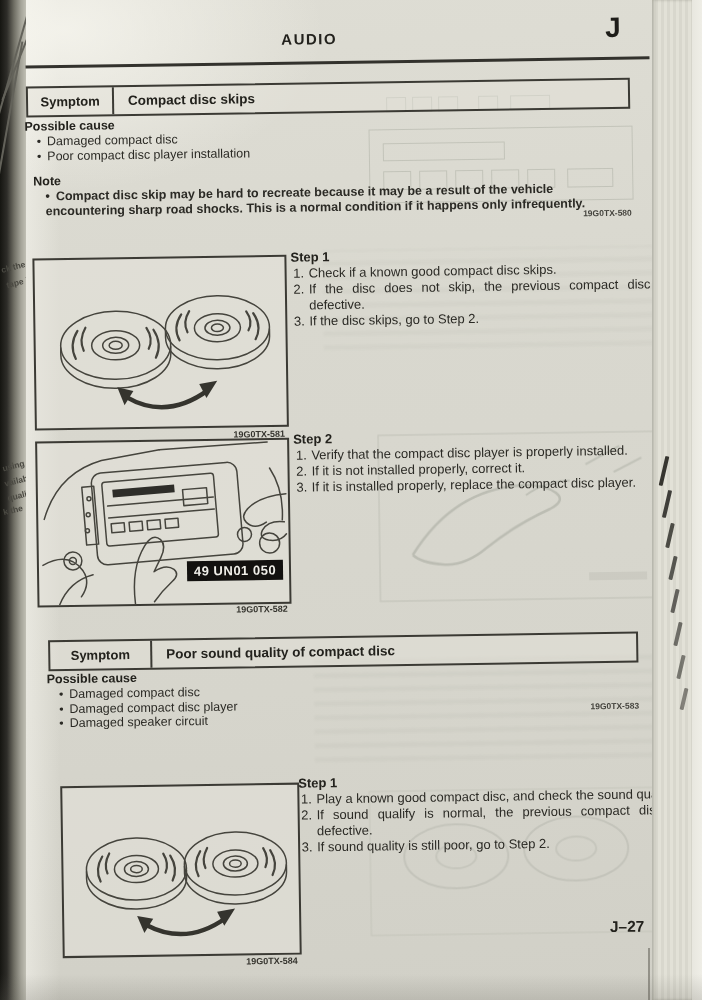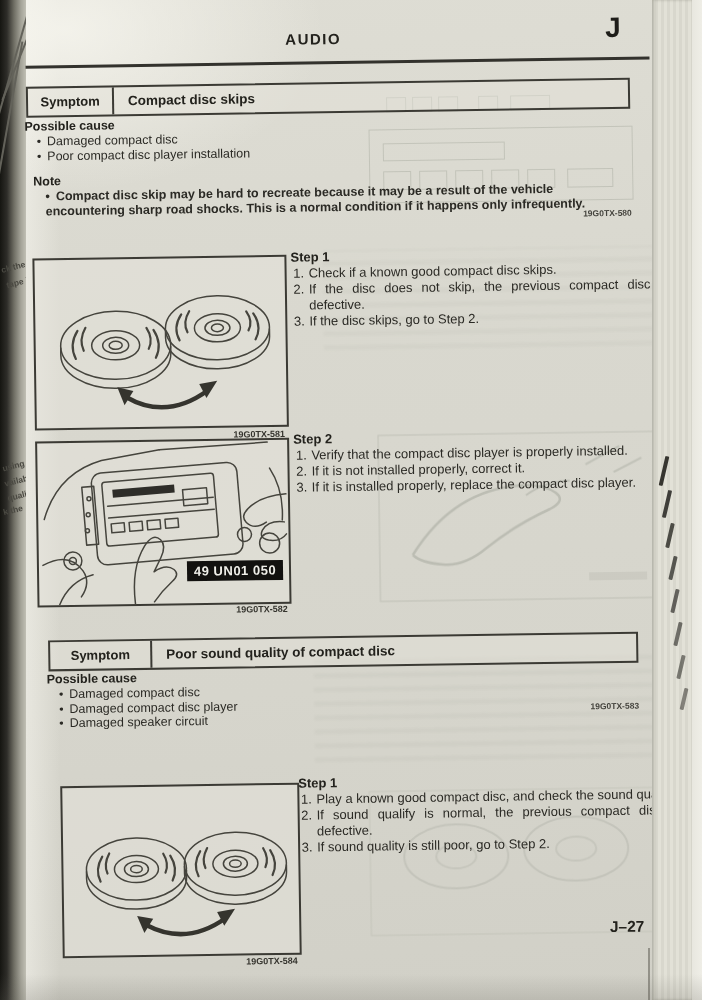--- a/index.html
+++ b/index.html
@@ -10,21 +10,21 @@
   .spine{position:absolute;left:0;top:0;width:34px;height:1000px;
          background:linear-gradient(90deg,#151511 0,#2e2d29 7px,#6f6e64 14px,#a5a499 21px,#c6c5ba 27px,#d6d5cc 34px);}
   .facing-lines{position:absolute;left:0;top:0;width:60px;height:255px;overflow:hidden;}
   .fline{position:absolute;background:#63625a;width:1.6px;}
   .fragment{position:absolute;font-size:8.5px;font-weight:bold;color:#4a4942;transform:rotate(-14deg);white-space:nowrap;}
   .page{position:absolute;left:26px;top:0;width:626px;height:1000px;
         background:
           radial-gradient(420px 260px at 6% 3%,rgba(248,247,240,.8),rgba(248,247,240,0) 62%),
           linear-gradient(90deg,rgba(246,245,238,.55) 0,rgba(246,245,238,0) 34px),
           linear-gradient(176deg,#deddd4 0%,#d9d8cf 32%,#d6d5cc 68%,#d1d0c7 100%);
-        border-right:1px solid #b2b1a6;padding-left:8px;}
+        border-right:1px solid #b2b1a6;}
   .sheet{position:absolute;inset:0;transform:rotate(-0.85deg);transform-origin:50% 50%;}
   .page-edges{position:absolute;left:652px;top:0;width:40px;height:1000px;
         background:repeating-linear-gradient(90deg,#e2e1d7 0 3px,#d8d7cd 3px 6px),#dcdbd1;
         box-shadow:inset 2px 0 3px rgba(90,88,78,.35);}
   .outer-edge{position:absolute;left:692px;top:0;width:10px;height:1000px;
         background:linear-gradient(90deg,#e8e7df,#efeee7);}
   .tab-dash{position:absolute;width:4px;background:#23221e;transform:rotate(13deg);border-radius:1px;}
   .bottom-shade{position:absolute;left:0;bottom:0;width:702px;height:26px;
         background:linear-gradient(0deg,rgba(100,98,90,.20),rgba(100,98,90,0));}
   .edge-smudge{position:absolute;left:648px;top:948px;width:2px;height:52px;background:rgba(70,68,60,.45);}

